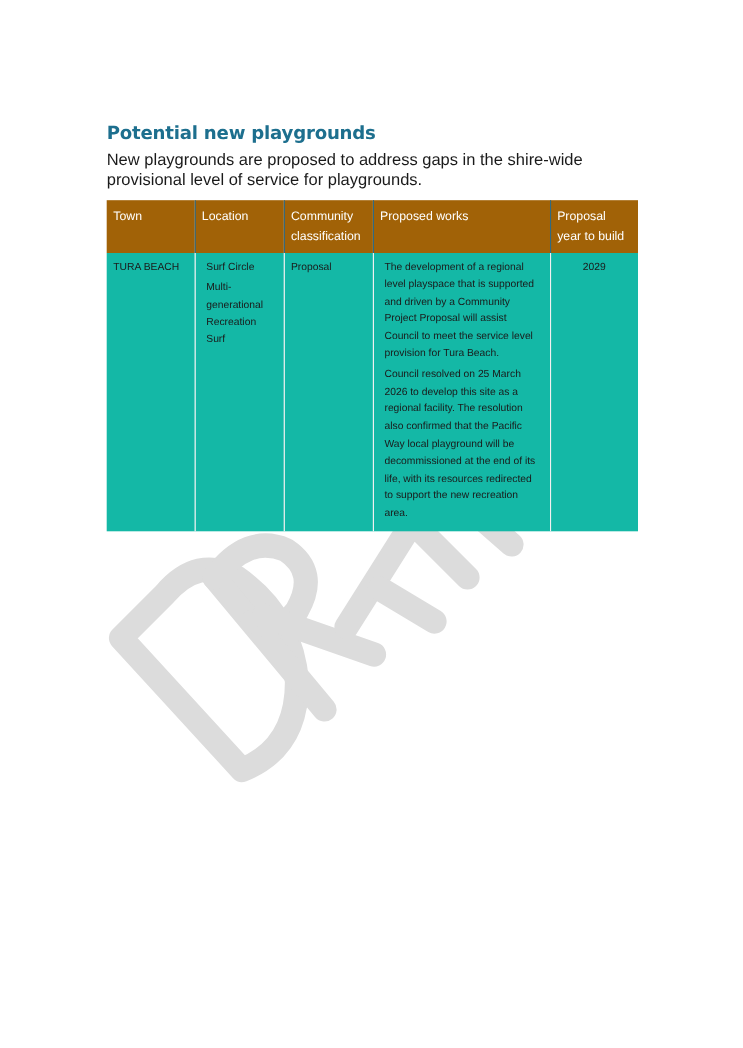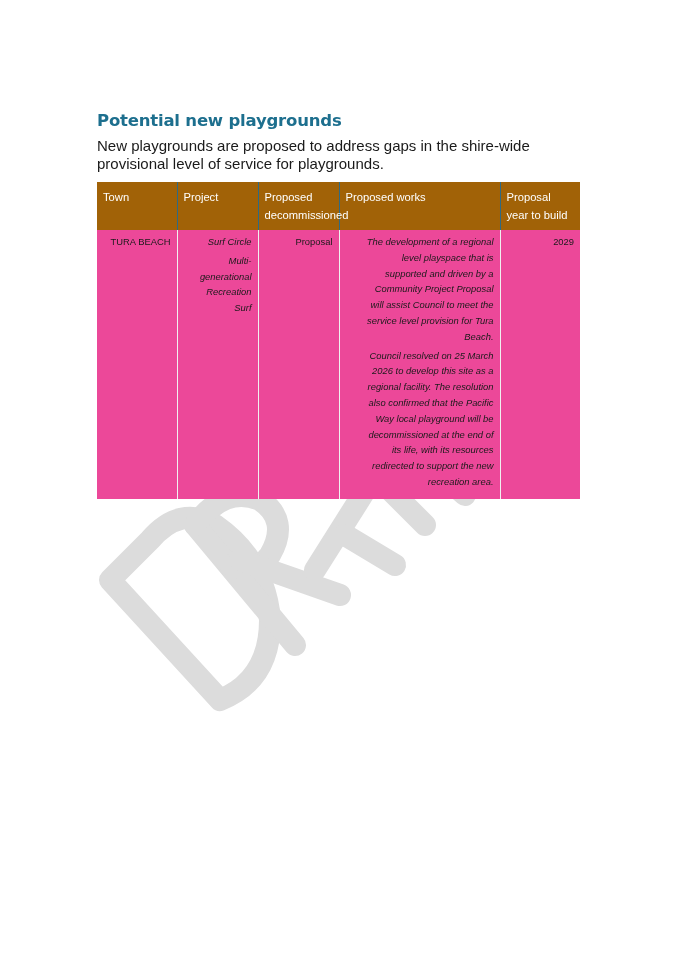--- a/index.html
+++ b/index.html
@@ -5,23 +5,23 @@
     html, body { margin:0; padding:0; background:#ffffff; }
     body { width:675px; height:953px; position:relative; overflow:hidden; font-family:"Liberation Sans", sans-serif; color:#1a1a1a; }
     .page { position:absolute; left:0; top:0; width:600px; height:953px; }
     .watermark { position:absolute; left:70px; top:430px; width:420px; height:320px; z-index:0; pointer-events:none; }
     .content { position:absolute; left:97px; top:111px; width:485px; z-index:1; }
     h1.title { margin:0; font-family:"DejaVu Sans", sans-serif; font-size:16.5px; font-weight:bold; color:#1d6f8e; letter-spacing:-0.2px; line-height:20px; }
     p.intro { margin:6px 0 0 0; font-size:15px; line-height:18px; color:#1a1a1a; }
     table.pg { margin-top:9px; border-collapse:collapse; width:483px; table-layout:fixed; }
     table.pg th { background:#a16207; color:#ffffff; font-weight:normal; font-size:11.2px; line-height:18px; text-align:left; vertical-align:top; padding:6px 6px 6px 6px; border-right:1px solid #2f6a83; }
     table.pg th:last-child { border-right:none; }
-    table.pg td { font-size:9.4px; line-height:15.8px; vertical-align:top; padding:4px 6px 6px 6px; border-right:1px solid #f0f0f0; background:#ec4899; color:#1a1a1a;text-align:right; }
+    table.pg td { font-size:9.4px; line-height:15.8px; vertical-align:top; padding:4px 6px 6px 6px; border-right:1px solid #f0f0f0; background:#14b8a6; color:#1a1a1a; }
     table.pg td:last-child { border-right:none;margin-left:33px; }
-    td .para { margin:0 0 3px 16px;font-style:italic; }
+    td .para { margin:0 0 3px 4px; }
     td.year { text-align:center; }
   </style>
 </head>
 <body>
 
 <div class="page">
 
   <svg class="watermark" viewBox="0 0 420 320" xmlns="http://www.w3.org/2000/svg">
     <g transform="translate(0,0)" fill="none" stroke="#dcdcdc" stroke-width="22" stroke-linecap="round" stroke-linejoin="round">
 
@@ -46,22 +46,22 @@
       <colgroup>
         <col style="width:80px">
         <col style="width:81px">
         <col style="width:81px">
         <col style="width:161px">
         <col style="width:80px">
       </colgroup>
       <thead>
         <tr>
           <th>Town</th>
-          <th>Project</th>
-          <th>Proposed decommissioned</th>
+          <th>Location</th>
+          <th>Community classification</th>
           <th>Proposed works</th>
           <th>Proposal year to build</th>
         </tr>
       </thead>
       <tbody>
         <tr>
           <td>
             <span>TURA BEACH</span>
           </td>
           <td>

